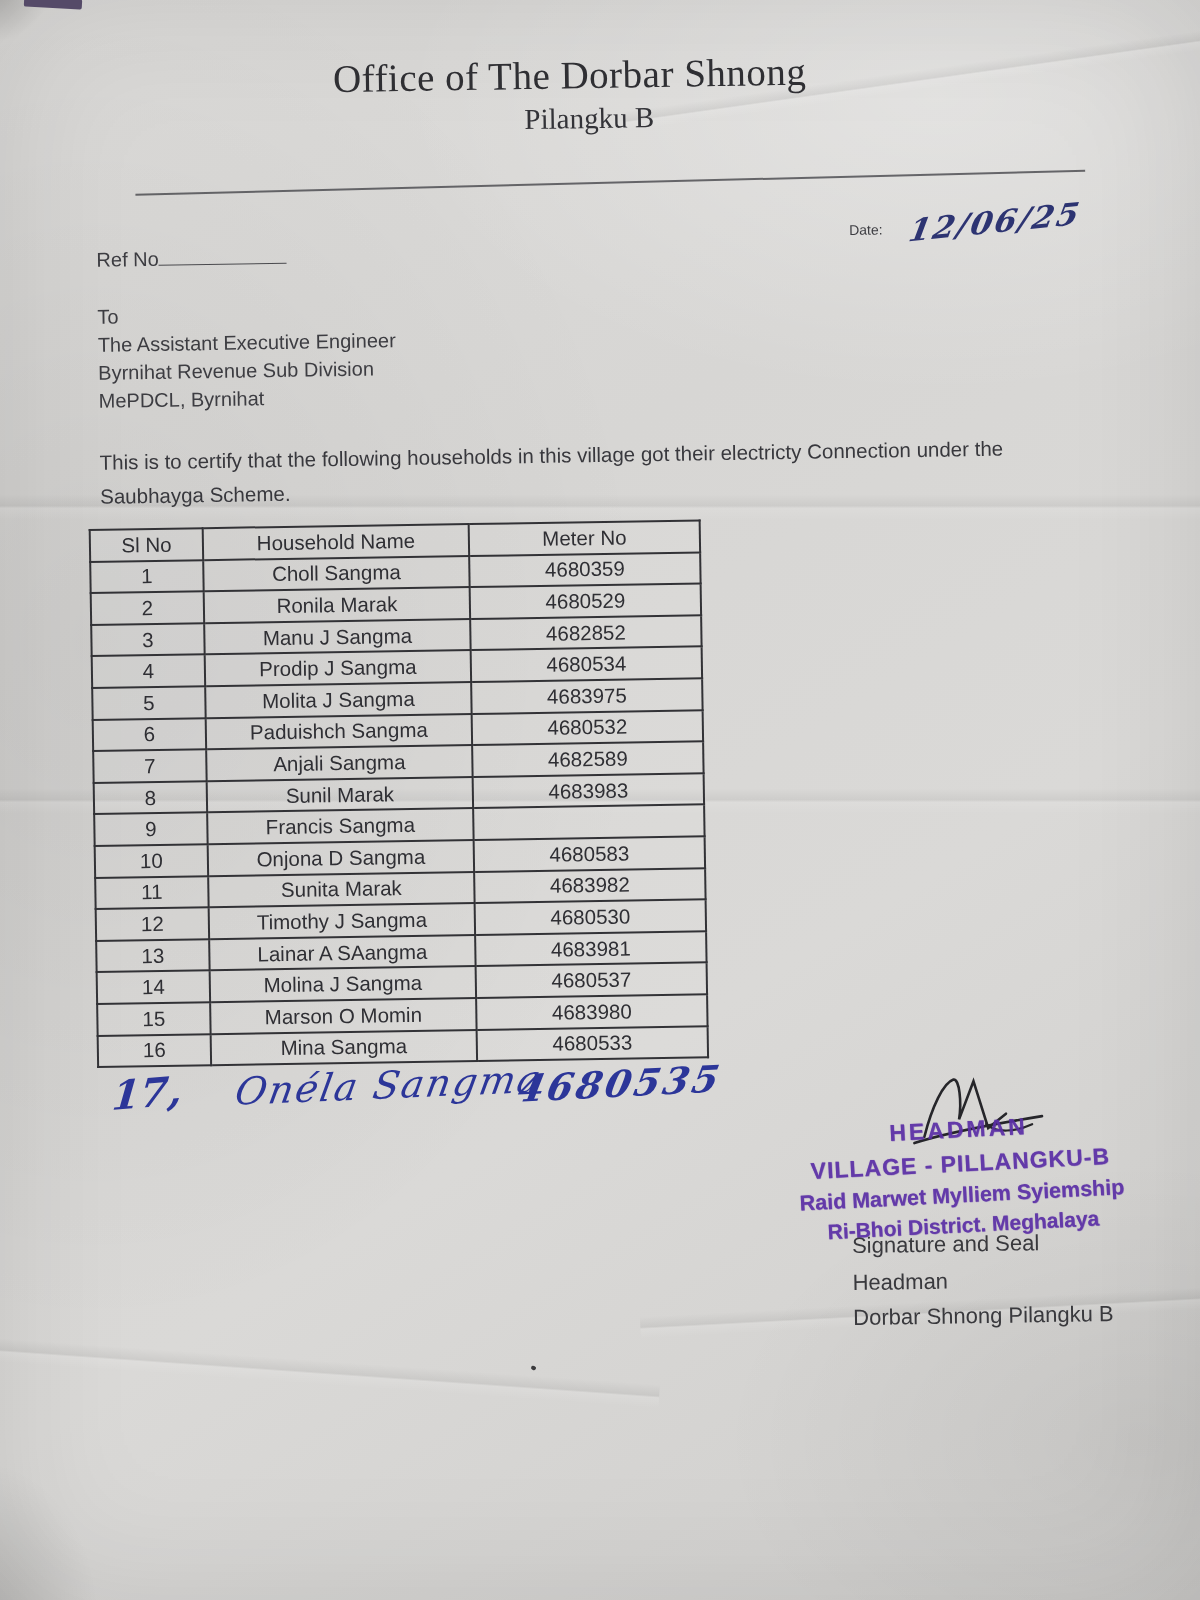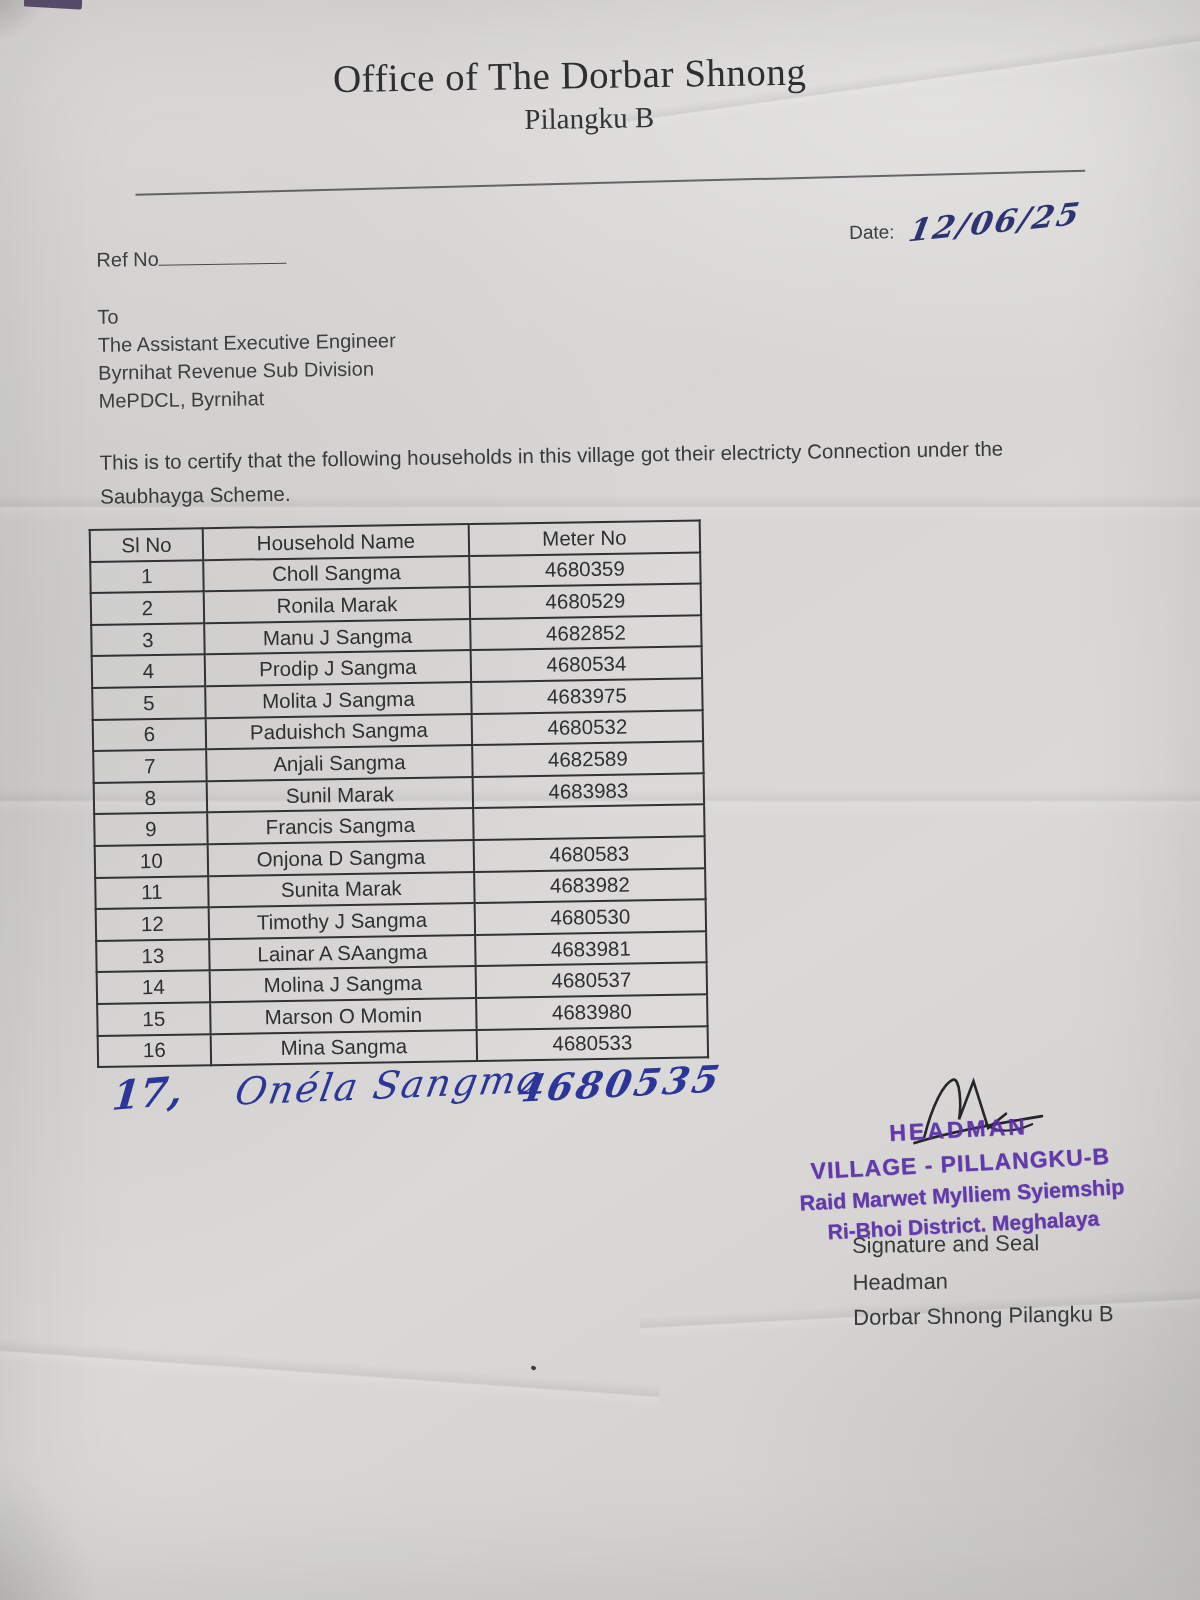--- a/index.html
+++ b/index.html
@@ -67,21 +67,21 @@
 
   <div class="tilt">
 
     <div class="abs title" style="left:50%;top:52px;transform:translateX(-54%);">Office of The Dorbar Shnong</div>
     <div class="abs subtitle" style="left:50%;top:102px;transform:translateX(-50%);">Pilangku B</div>
     <div class="abs rule" style="left:145px;top:182px;width:950px;transform:rotate(-0.55deg);"></div>
 
     <div class="abs refline" style="left:105px;top:240px;">
       <span>Ref No</span><span class="ref-underline"></span>
     </div>
-    <div class="abs plain" style="left:858px;top:226px;font-size:19px;">Date:</div>
+    <div class="abs plain" style="left:858px;top:226px;font-size:14px;">Date:</div>
     <div class="abs ink hand-date" style="left:920px;top:210px;">12/06/25</div>
 
     <div class="abs plain" style="left:105px;top:298px;text-align:right;">To</div>
     <div class="abs plain" style="left:105px;top:326px;">The Assistant Executive Engineer</div>
     <div class="abs plain" style="left:105px;top:354px;">Byrnihat Revenue Sub Division</div>
     <div class="abs plain" style="left:105px;top:382px;">MePDCL, Byrnihat</div>
 
     <div class="abs para" style="left:105px;top:438px;">
       <div>This is to certify that the following households  in this village got their electricty Connection under the</div>
       <div>Saubhayga Scheme.</div>

